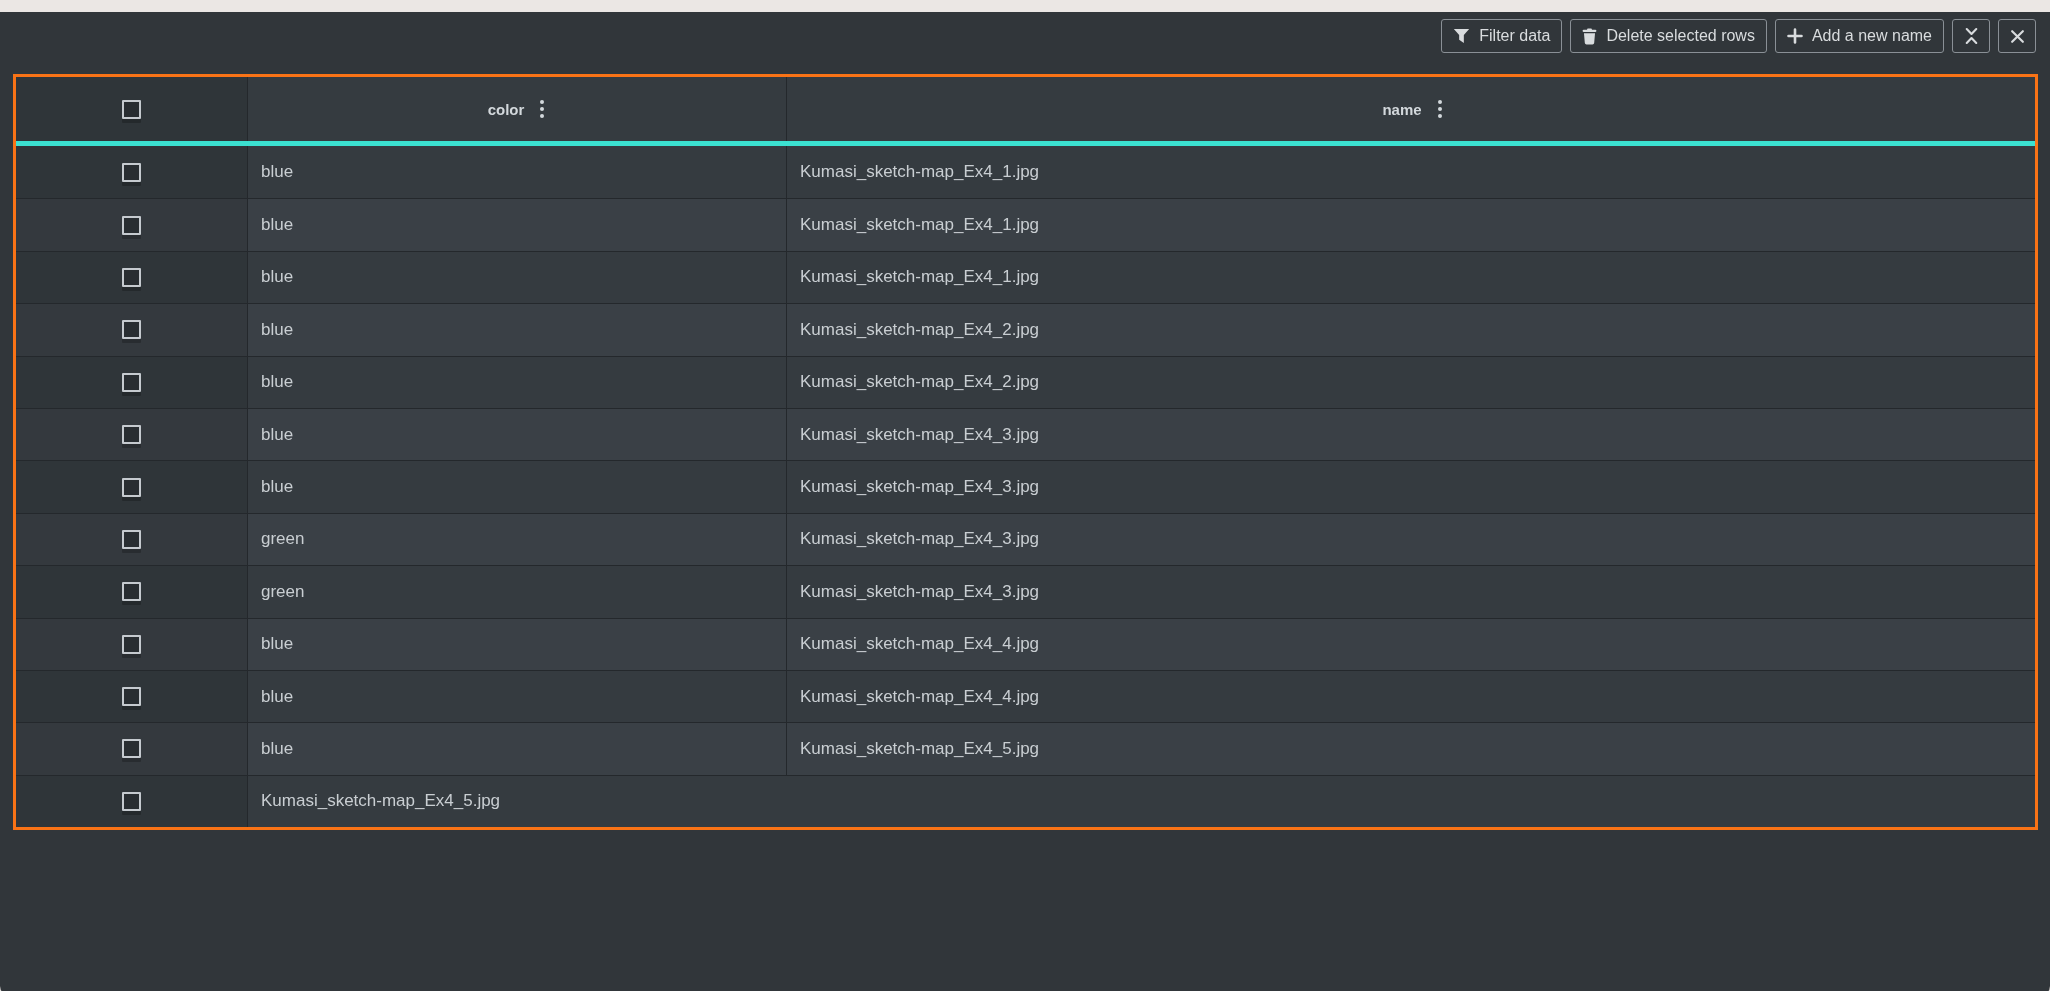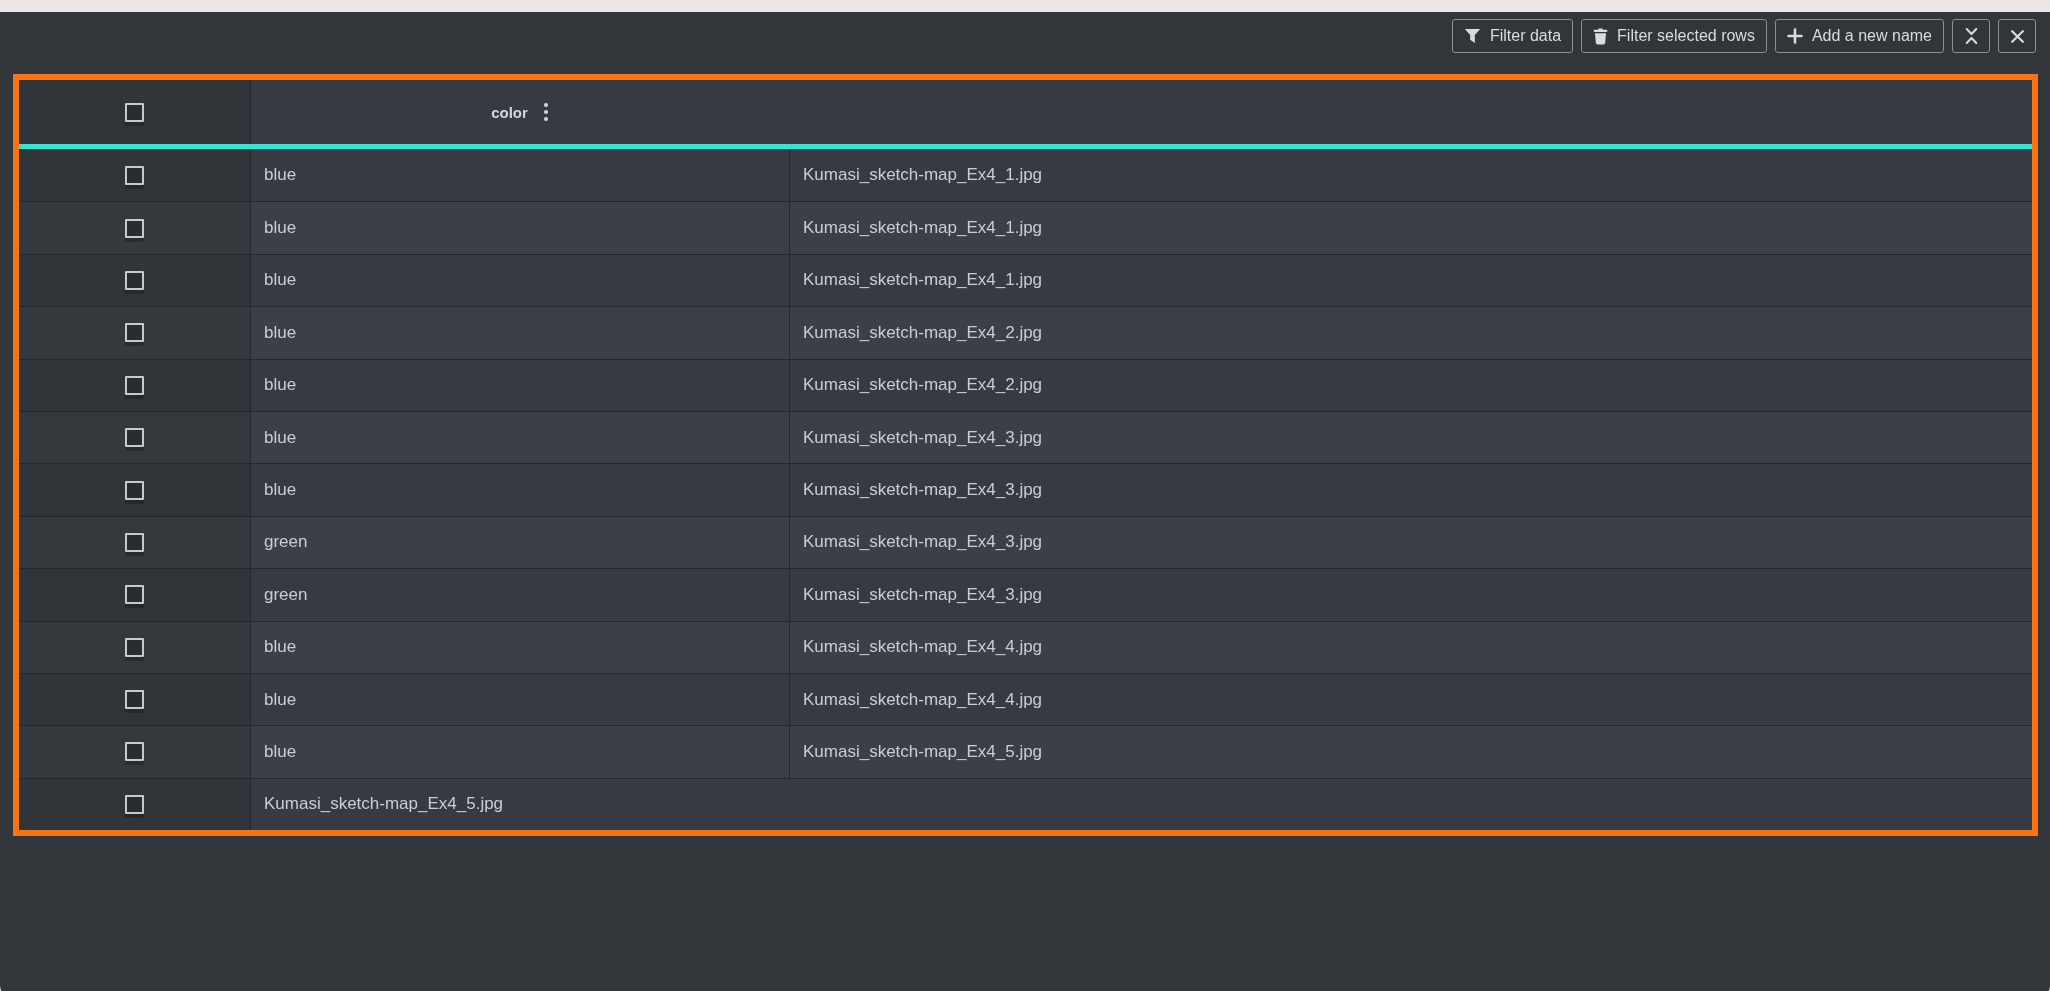--- a/index.html
+++ b/index.html
@@ -30,21 +30,21 @@
     border: 1px solid #8a9096; border-radius: 3px;
     font-family: inherit; font-size: 16px; line-height: 1; cursor: pointer;
     white-space: nowrap;
   }
   .tb-btn.icon-only { width: 38px; padding: 0; justify-content: center; }
   .tb-btn svg { display: block; }
 
   
   .table {
     position: absolute; left: 13px; top: 62px; width: 2025px;
-    border: 6px solid #f97316; background: #4c1d95;
+    border: 3px solid #f97316; background: #4c1d95;
   }
   .grid-row { display: grid; grid-template-columns: 232px 539px 1252px; }
   .thead { height: 64px; background: #353b40; }
   .thead .cell { display: flex; align-items: center; justify-content: center; }
   .head-label { font-size: 15px; font-weight: 700; color: #d3d8dc; }
   .kebab {
     display: inline-flex; flex-direction: column; gap: 3px;
     margin-left: 14px; padding: 2px; cursor: pointer;
   }
   .kebab i { width: 4px; height: 4px; border-radius: 50%; background: #d3d8dc; }
@@ -91,21 +91,21 @@
         <path d="M0.8 0.8 h14.4 L10.2 6.6 v7.6 L5.8 11 V6.6 Z" fill="#d9dcde"></path>
       </svg>
       <span>Filter data</span>
     </button>
 
     <button class="tb-btn">
       <svg width="15" height="17" viewBox="0 0 14 16">
         <path d="M5.2 0.4 h3.6 l0.6 1.2 h3 a0.7 0.7 0 0 1 0 2.2 h-10.8 a0.7 0.7 0 0 1 0-2.2 h3 Z" fill="#d9dcde"></path>
         <path d="M1.8 5 h10.4 l-0.8 9.2 a1.6 1.6 0 0 1 -1.6 1.4 h-5.6 a1.6 1.6 0 0 1 -1.6 -1.4 Z" fill="#d9dcde"></path>
       </svg>
-      <span>Filter selected rows</span>
+      <span>Delete selected rows</span>
     </button>
 
     <button class="tb-btn">
       <svg width="16" height="16" viewBox="0 0 16 16">
         <path d="M8 1.5 V14.5 M1.5 8 H14.5" stroke="#d9dcde" stroke-width="2.6" stroke-linecap="round" fill="none"></path>
       </svg>
       <span>Add a new name</span>
     </button>
 
     <button class="tb-btn icon-only">
@@ -129,20 +129,28 @@
         <span class="checkbox"></span>
       </div>
       <div class="cell">
         <span class="head-label">color</span>
         <span class="kebab">
             <i></i>
             <i></i>
             <i></i>
           </span>
       </div>
+      <div class="cell">
+        <span class="head-label">name</span>
+        <span class="kebab">
+            <i></i>
+            <i></i>
+            <i></i>
+          </span>
+      </div>
     </div>
 
     <div class="accent-line"></div>
 
     <div class="tbody">
 
       <div class="grid-row row">
         <div class="cell cbx-cell">
             <span class="checkbox"></span>
           </div>

